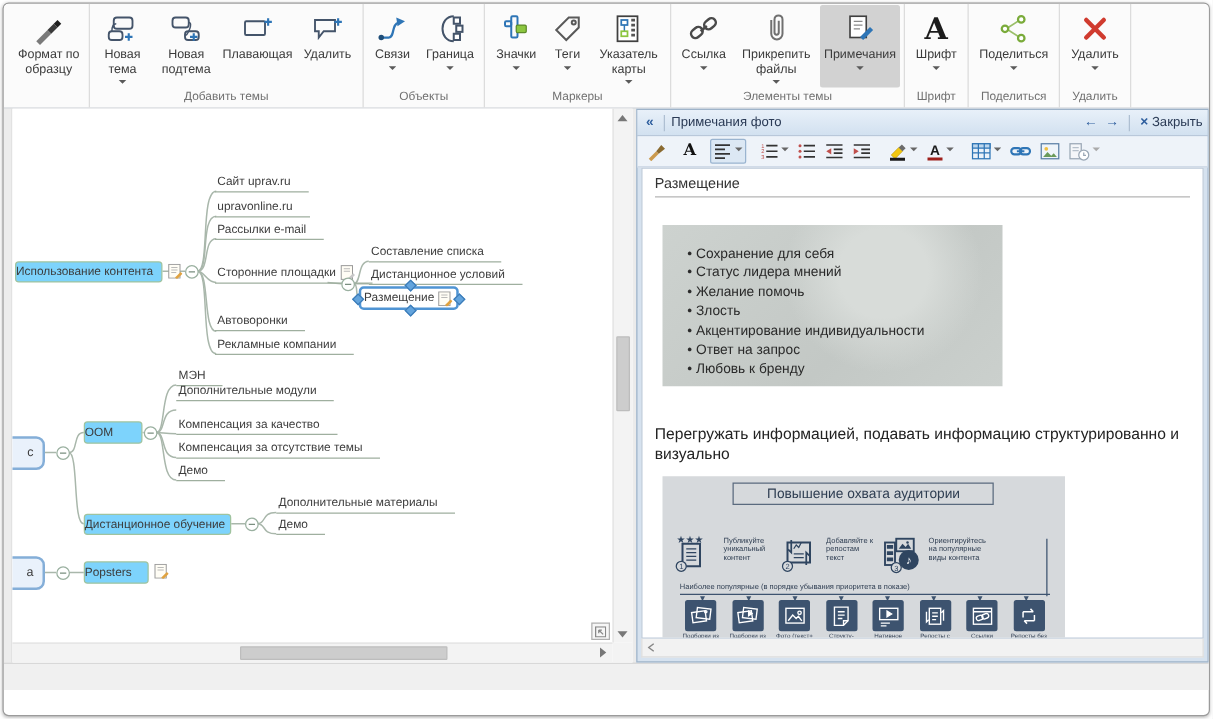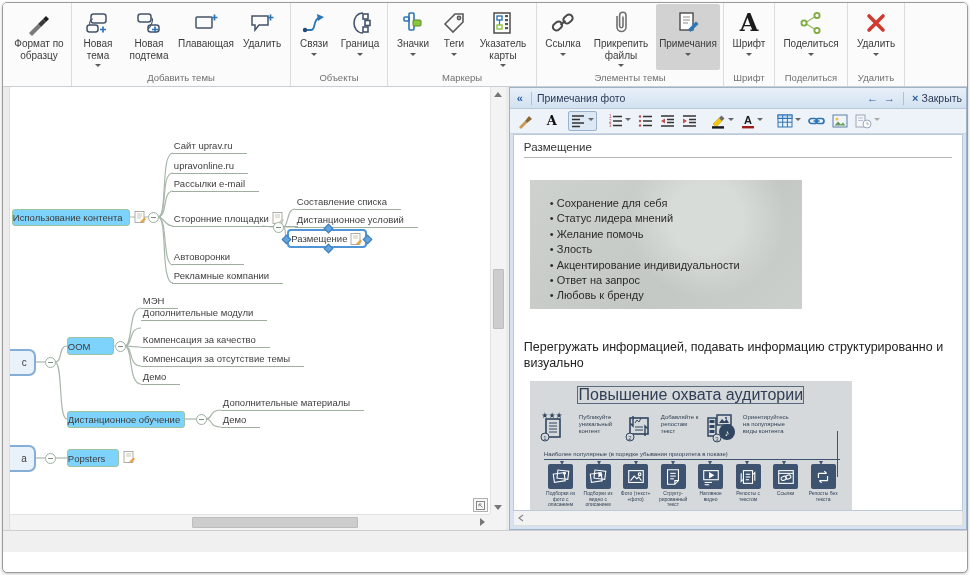--- a/index.html
+++ b/index.html
@@ -67,21 +67,21 @@
   .phsb{height:15px;margin:0 3px 3px;background:#f2f2f2;border:1px solid #ddd;border-top:none;position:relative}
   .ntitle{font-size:11.5px;color:#333}
   .nhr{border:none;border-top:1px solid #b5b5b5;margin:4px 10px 0 0}
   .img1{margin:22px 0 0 6px;width:272px;height:129px;background:radial-gradient(circle at 65% 30%,#d8dcd9 0 18%,transparent 40%),linear-gradient(135deg,#cdd2cf,#c3c8c5 60%,#cbd0cd);padding:16px 6px 0 20px}
   .img1 ul{list-style:none}
   .img1 li{font-size:11px;color:#2a2a2a;line-height:15.4px}
   .img1 li::before{content:"• ";color:#2a2a2a}
   .npara{margin:30px 0 10px 0;width:428px;font-size:12.5px;color:#222;line-height:16px}
   
   .ig{margin:8px 0 0 6px;width:322px;height:150px;background:#d6d9dc;color:#2f3e52;position:relative;overflow:hidden}
-  .igtitle{margin:5px auto 0;width:227px;height:18px;border:1px solid #5a6a7e;font-size:16px;display:flex;align-items:center;justify-content:center}
+  .igtitle{margin:5px auto 16px;width:209px;height:18px;border:1px solid #5a6a7e;font-size:11px;display:flex;align-items:center;justify-content:center}
   .igsteps{display:flex;align-items:flex-start;padding:6px 4px 0 10px}
   .igstep{display:flex;align-items:flex-start}
   .igsicon{width:36px;height:34px;position:relative}
   .igstext{font-size:6px;line-height:7px;width:46px;padding:4px 2px 0 3px}
   .igcap{font-size:6px;padding:7px 0 0 14px}
   .igline{margin:2px 12px 0 14px;border-top:1px solid #3d536f;height:5px;display:flex}
   .igline i{flex:1;display:flex;justify-content:center}
   .igline i::before{content:"";width:0;height:0;border:2.5px solid transparent;border-top:4px solid #3d536f;margin-top:1px}
   .igrow{display:flex;padding:0 10px 0 12px}
   .igitem{width:37.5px;display:flex;flex-direction:column;align-items:center}

